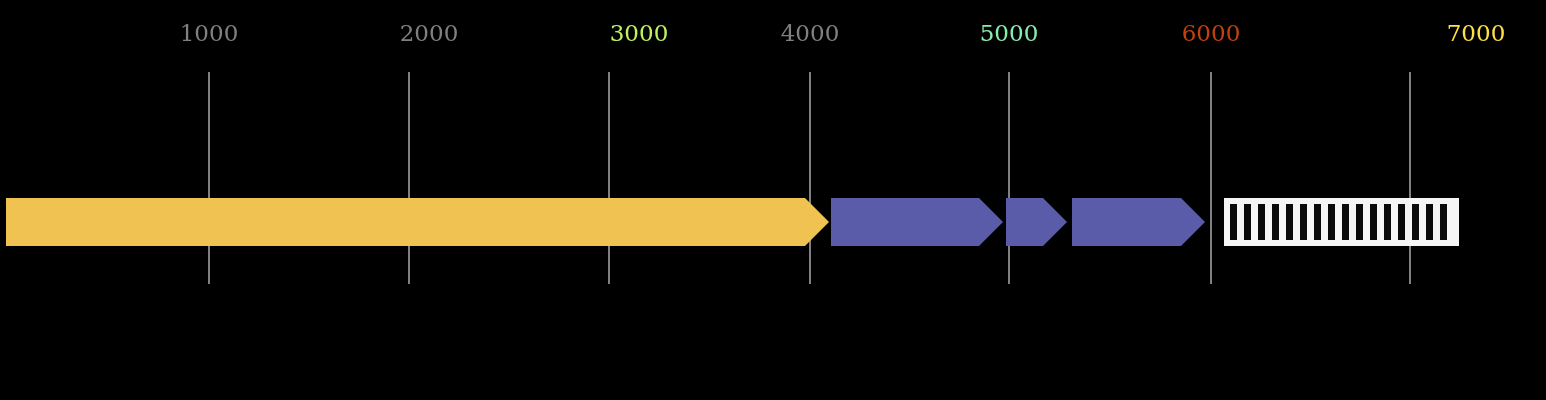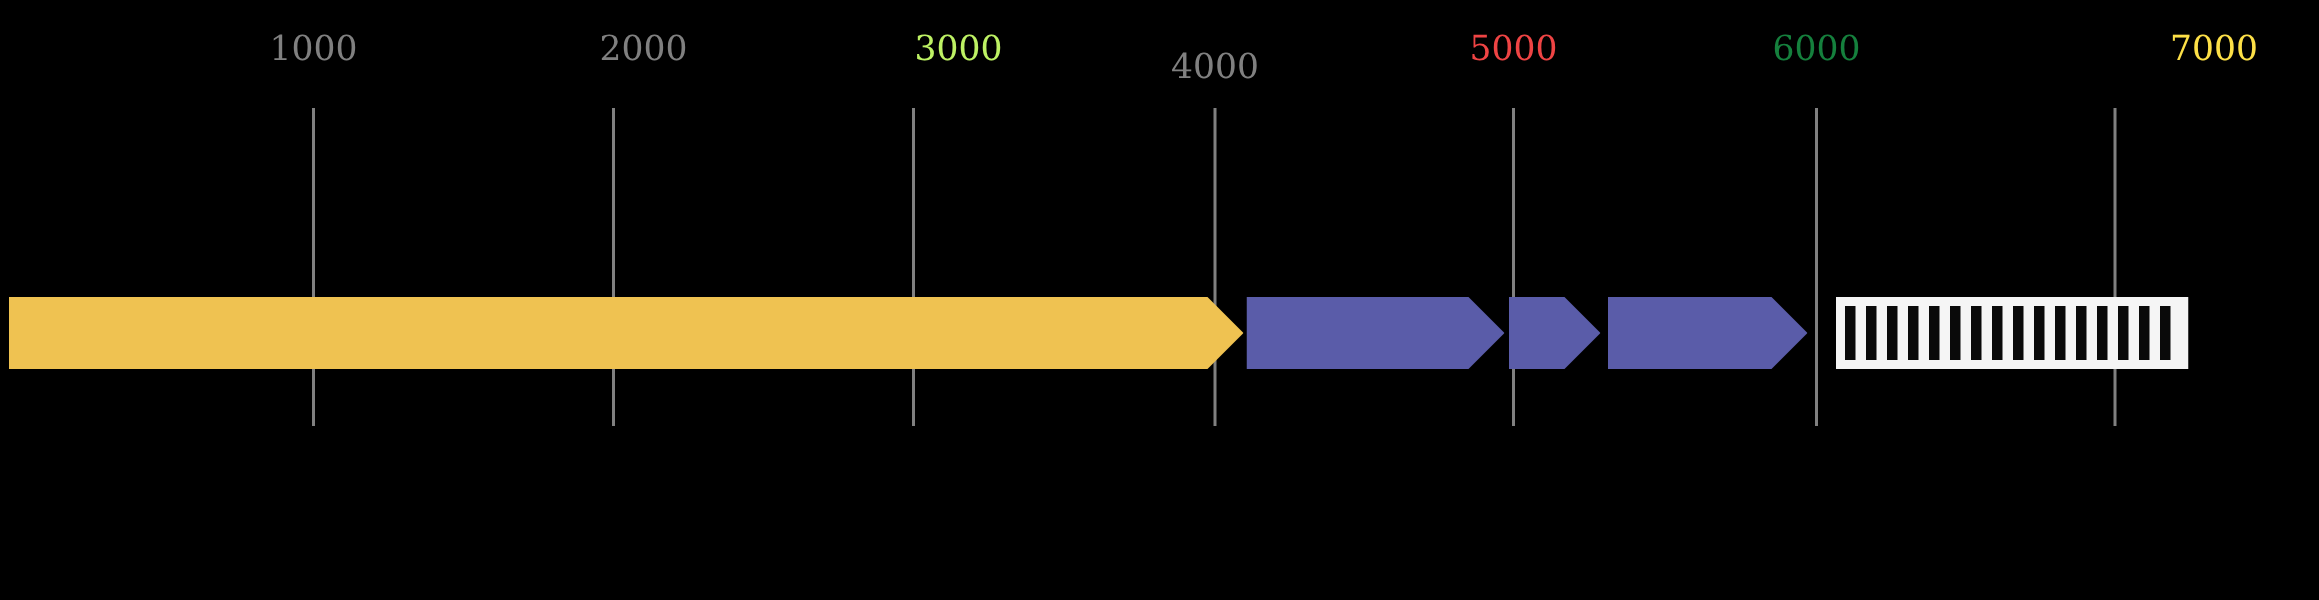--- a/index.html
+++ b/index.html
@@ -54,23 +54,23 @@
       <div class="gridline" style="left: 809px; top: 72px; height: 306px; background: rgb(128, 128, 128);"></div>
       <div class="gridline" style="left: 1008px; top: 72px; height: 306px; background: rgb(128, 128, 128);"></div>
       <div class="gridline" style="left: 1210px; top: 72px; height: 306px; background: rgb(128, 128, 128);"></div>
       <div class="gridline" style="left: 1409px; top: 72px; height: 306px; background: rgb(128, 128, 128);"></div>
     </div>
 
   <div id="ticklabels">
       <div class="tick-label" style="left: 209px; color: rgb(128, 128, 128);">1000</div>
       <div class="tick-label" style="left: 409px; color: rgb(128, 128, 128); margin-left: 20px;">2000</div>
       <div class="tick-label" style="left: 639px; color: #bef264;">3000</div>
-      <div class="tick-label" style="left: 810px; color: rgb(128, 128, 128); margin-top: 12px;">4000</div>
-      <div class="tick-label" style="left: 1009px; color: #ef4444;">5000</div>
-      <div class="tick-label" style="left: 1211px; color: #15803d;">6000</div>
+      <div class="tick-label" style="left: 810px; color: rgb(128, 128, 128);">4000</div>
+      <div class="tick-label" style="left: 1009px; color: #86efac;">5000</div>
+      <div class="tick-label" style="left: 1211px; color: #c2410c;">6000</div>
       <div class="tick-label" style="left: 1476px; color: #fde047;">7000</div>
     </div>
 
   <div id="features">
       <div class="feature" style="left: 6px; top: 198px; width: 823px; height: 48px;">
         <svg width="823" height="48" viewBox="0 0 823 48">
           <polygon points="0,0 799,0 823,24 799,48 0,48" fill="#EFC251"></polygon>
         </svg>
       </div>
       <div class="feature" style="left: 831px; top: 198px; width: 172px; height: 48px;">

